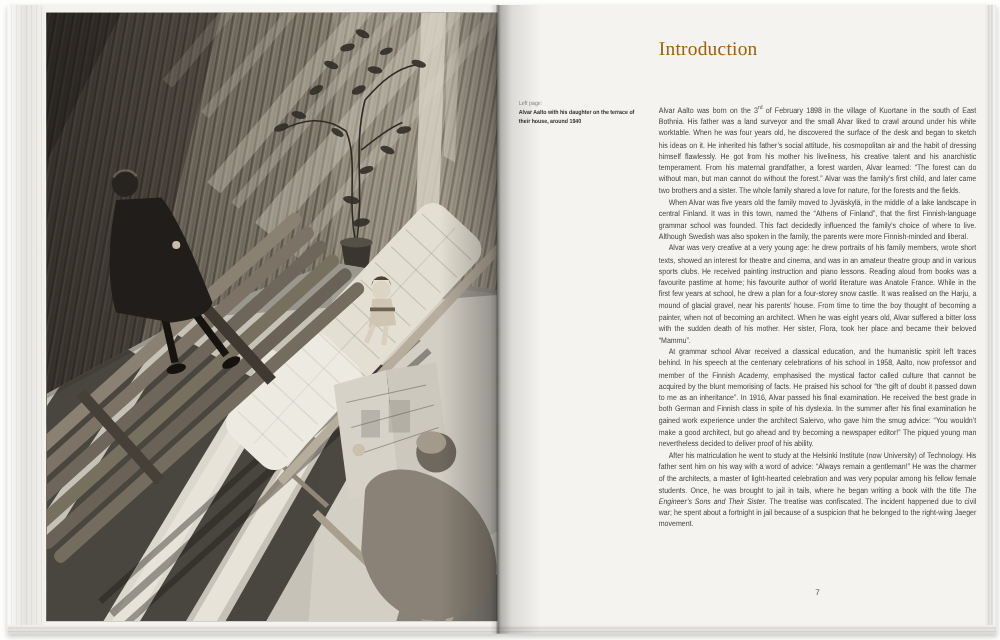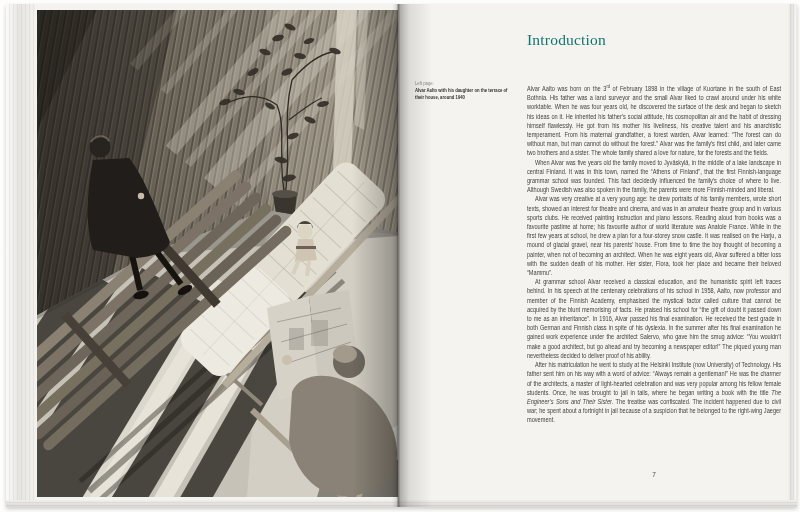--- a/index.html
+++ b/index.html
@@ -18,21 +18,21 @@
                  linear-gradient(to bottom,#f0efec,#d9d7d2);}
   .photo{position:absolute;left:31px;top:6px;width:361px;height:487px;background:#7d7568;overflow:hidden;}
   .gutter{position:absolute;left:386px;top:0;width:54px;height:100%;pointer-events:none;
       background:linear-gradient(to right,rgba(0,0,0,0) 0,rgba(0,0,0,.10) 8%,rgba(25,22,19,.55) 12%,
                  rgba(25,22,19,.30) 16%,rgba(0,0,0,.10) 32%,rgba(0,0,0,0) 75%);}
   .caption{position:absolute;left:409px;top:77px;width:116px;font-size:4.8px;line-height:6.4px;
            transform:scaleX(.88);transform-origin:0 0;}
   .caption .cap-label{color:#8b8986;font-weight:400;margin-bottom:1px;}
   .caption .cap-text{color:#34322f;font-weight:700;}
   .page-title{position:absolute;left:521px;top:27px;font-family:"Liberation Serif",serif;
-           font-size:15.5px;color:#0f766e;letter-spacing:.2px;}
+           font-size:15.5px;color:#a16207;letter-spacing:.2px;}
   .body-col{position:absolute;left:521px;top:80px;width:289px;transform:scaleX(.879);
            transform-origin:0 0;font-size:6.4px;line-height:9.2px;color:#454340;
            text-align:justify;}
   .body-col p{margin:0;}
   .body-col p + p{text-indent:9px;}
   .body-col sup{font-size:4.6px;vertical-align:super;line-height:0;}
   .ital{font-style:italic;}
   .folio{position:absolute;left:521px;top:467px;width:254px;text-align:center;
          font-size:6.5px;color:#4a4846;}
 </style>

